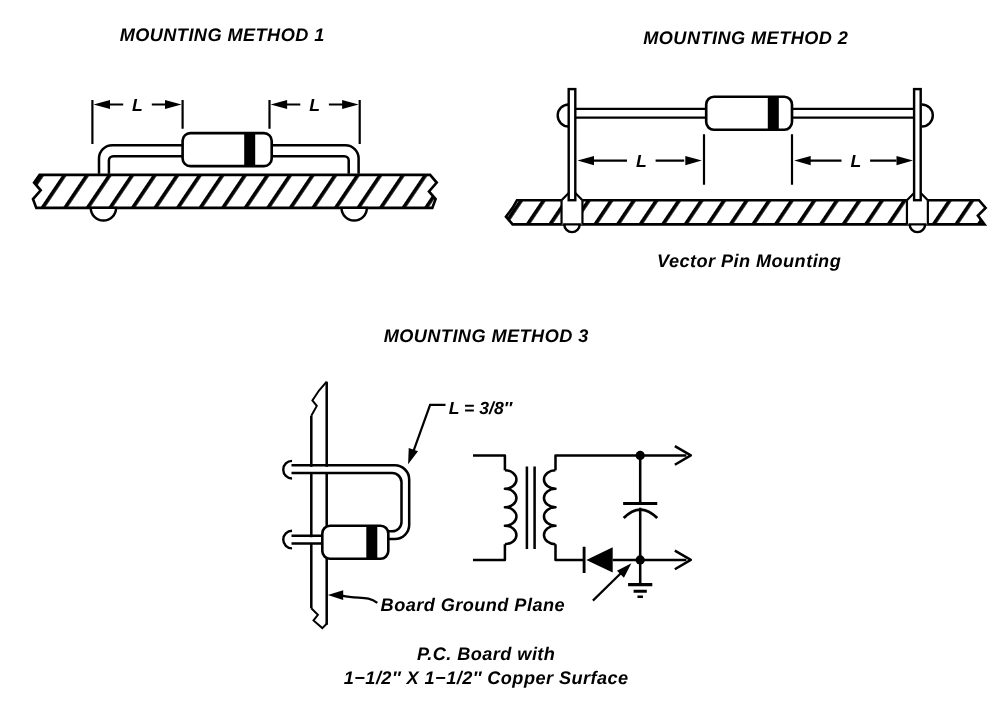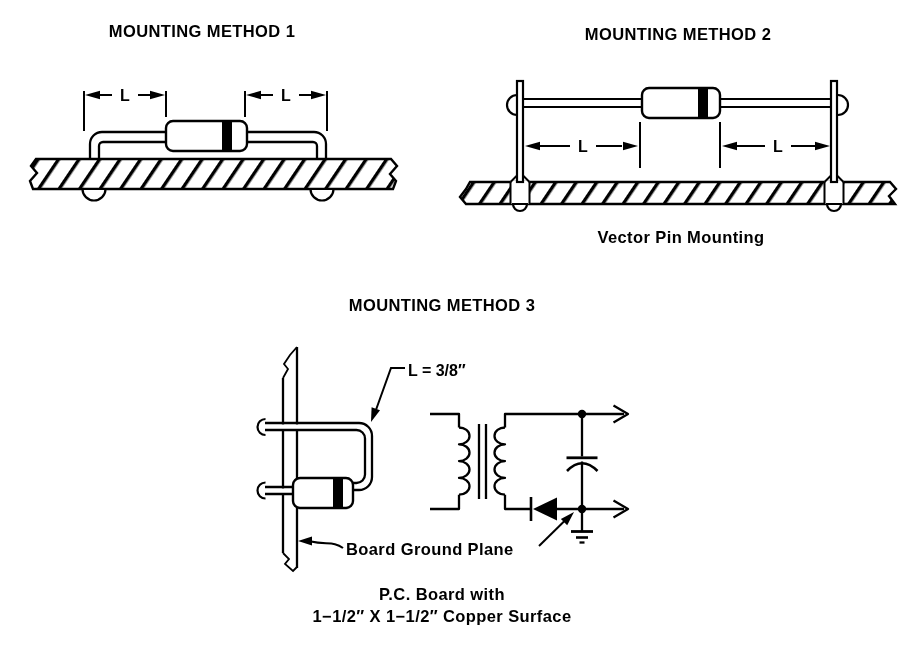--- a/index.html
+++ b/index.html
@@ -1,16 +1,16 @@
 <!DOCTYPE html>
 <html><head>
 <meta charset="utf-8">
 <style>
   html,body{margin:0;padding:0;background:#ffffff;}
-  .stage{width:876px;height:658px;position:relative;background:#fff;}
+  .stage{width:876px;height:658px;position:relative;background:#fff;font-style:italic;}
   svg text{font-family:"Liberation Sans","DejaVu Sans",sans-serif;font-weight:bold;fill:#000;}
   .t16{font-size:16.5px;letter-spacing:0.4px;}
   .tl{font-size:16px;}
   .mid{text-anchor:middle;}
   .ln{stroke:#000;stroke-width:2.3;fill:none;stroke-linejoin:round;}
   .ln2{stroke:#000;stroke-width:2;fill:none;}
   .jag{stroke:#000;stroke-width:1.8;fill:none;stroke-linejoin:miter;}
   .thk{stroke:#000;stroke-width:2.6;fill:none;}
   .plate{stroke:#000;stroke-width:2.8;fill:none;}
   .board{fill:url(#hatch);stroke:#000;stroke-width:2.4;stroke-linejoin:miter;}

